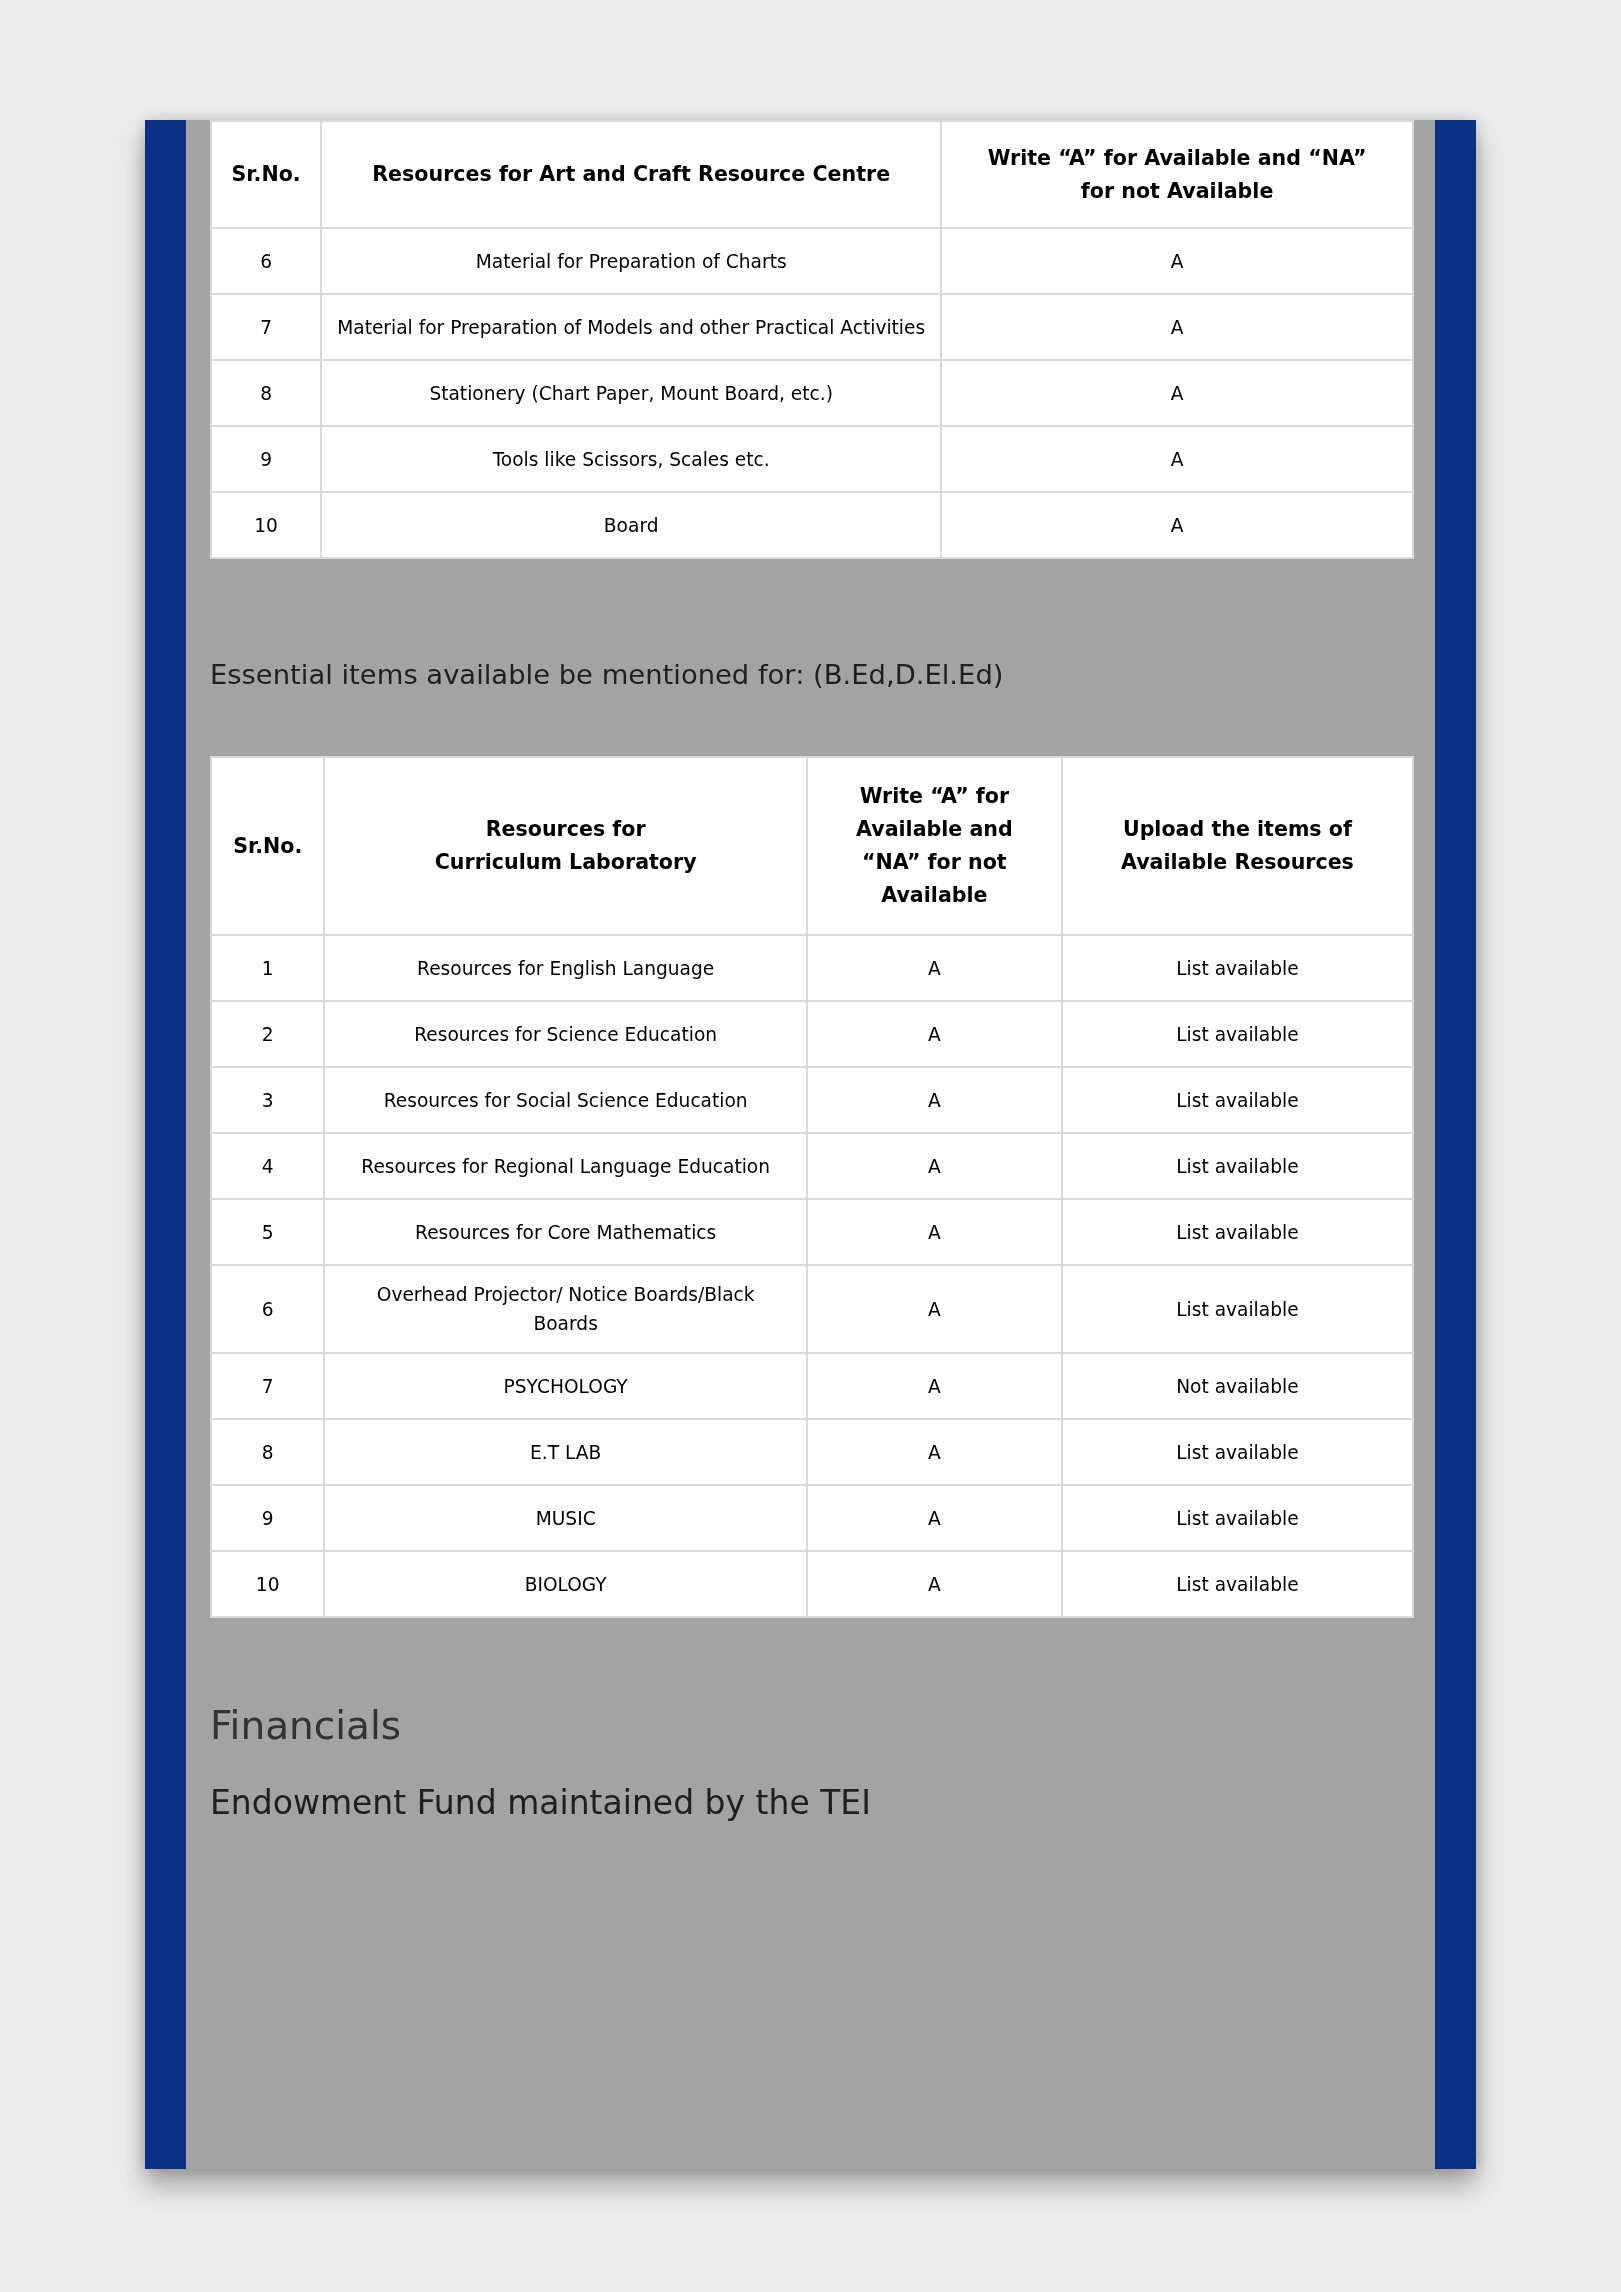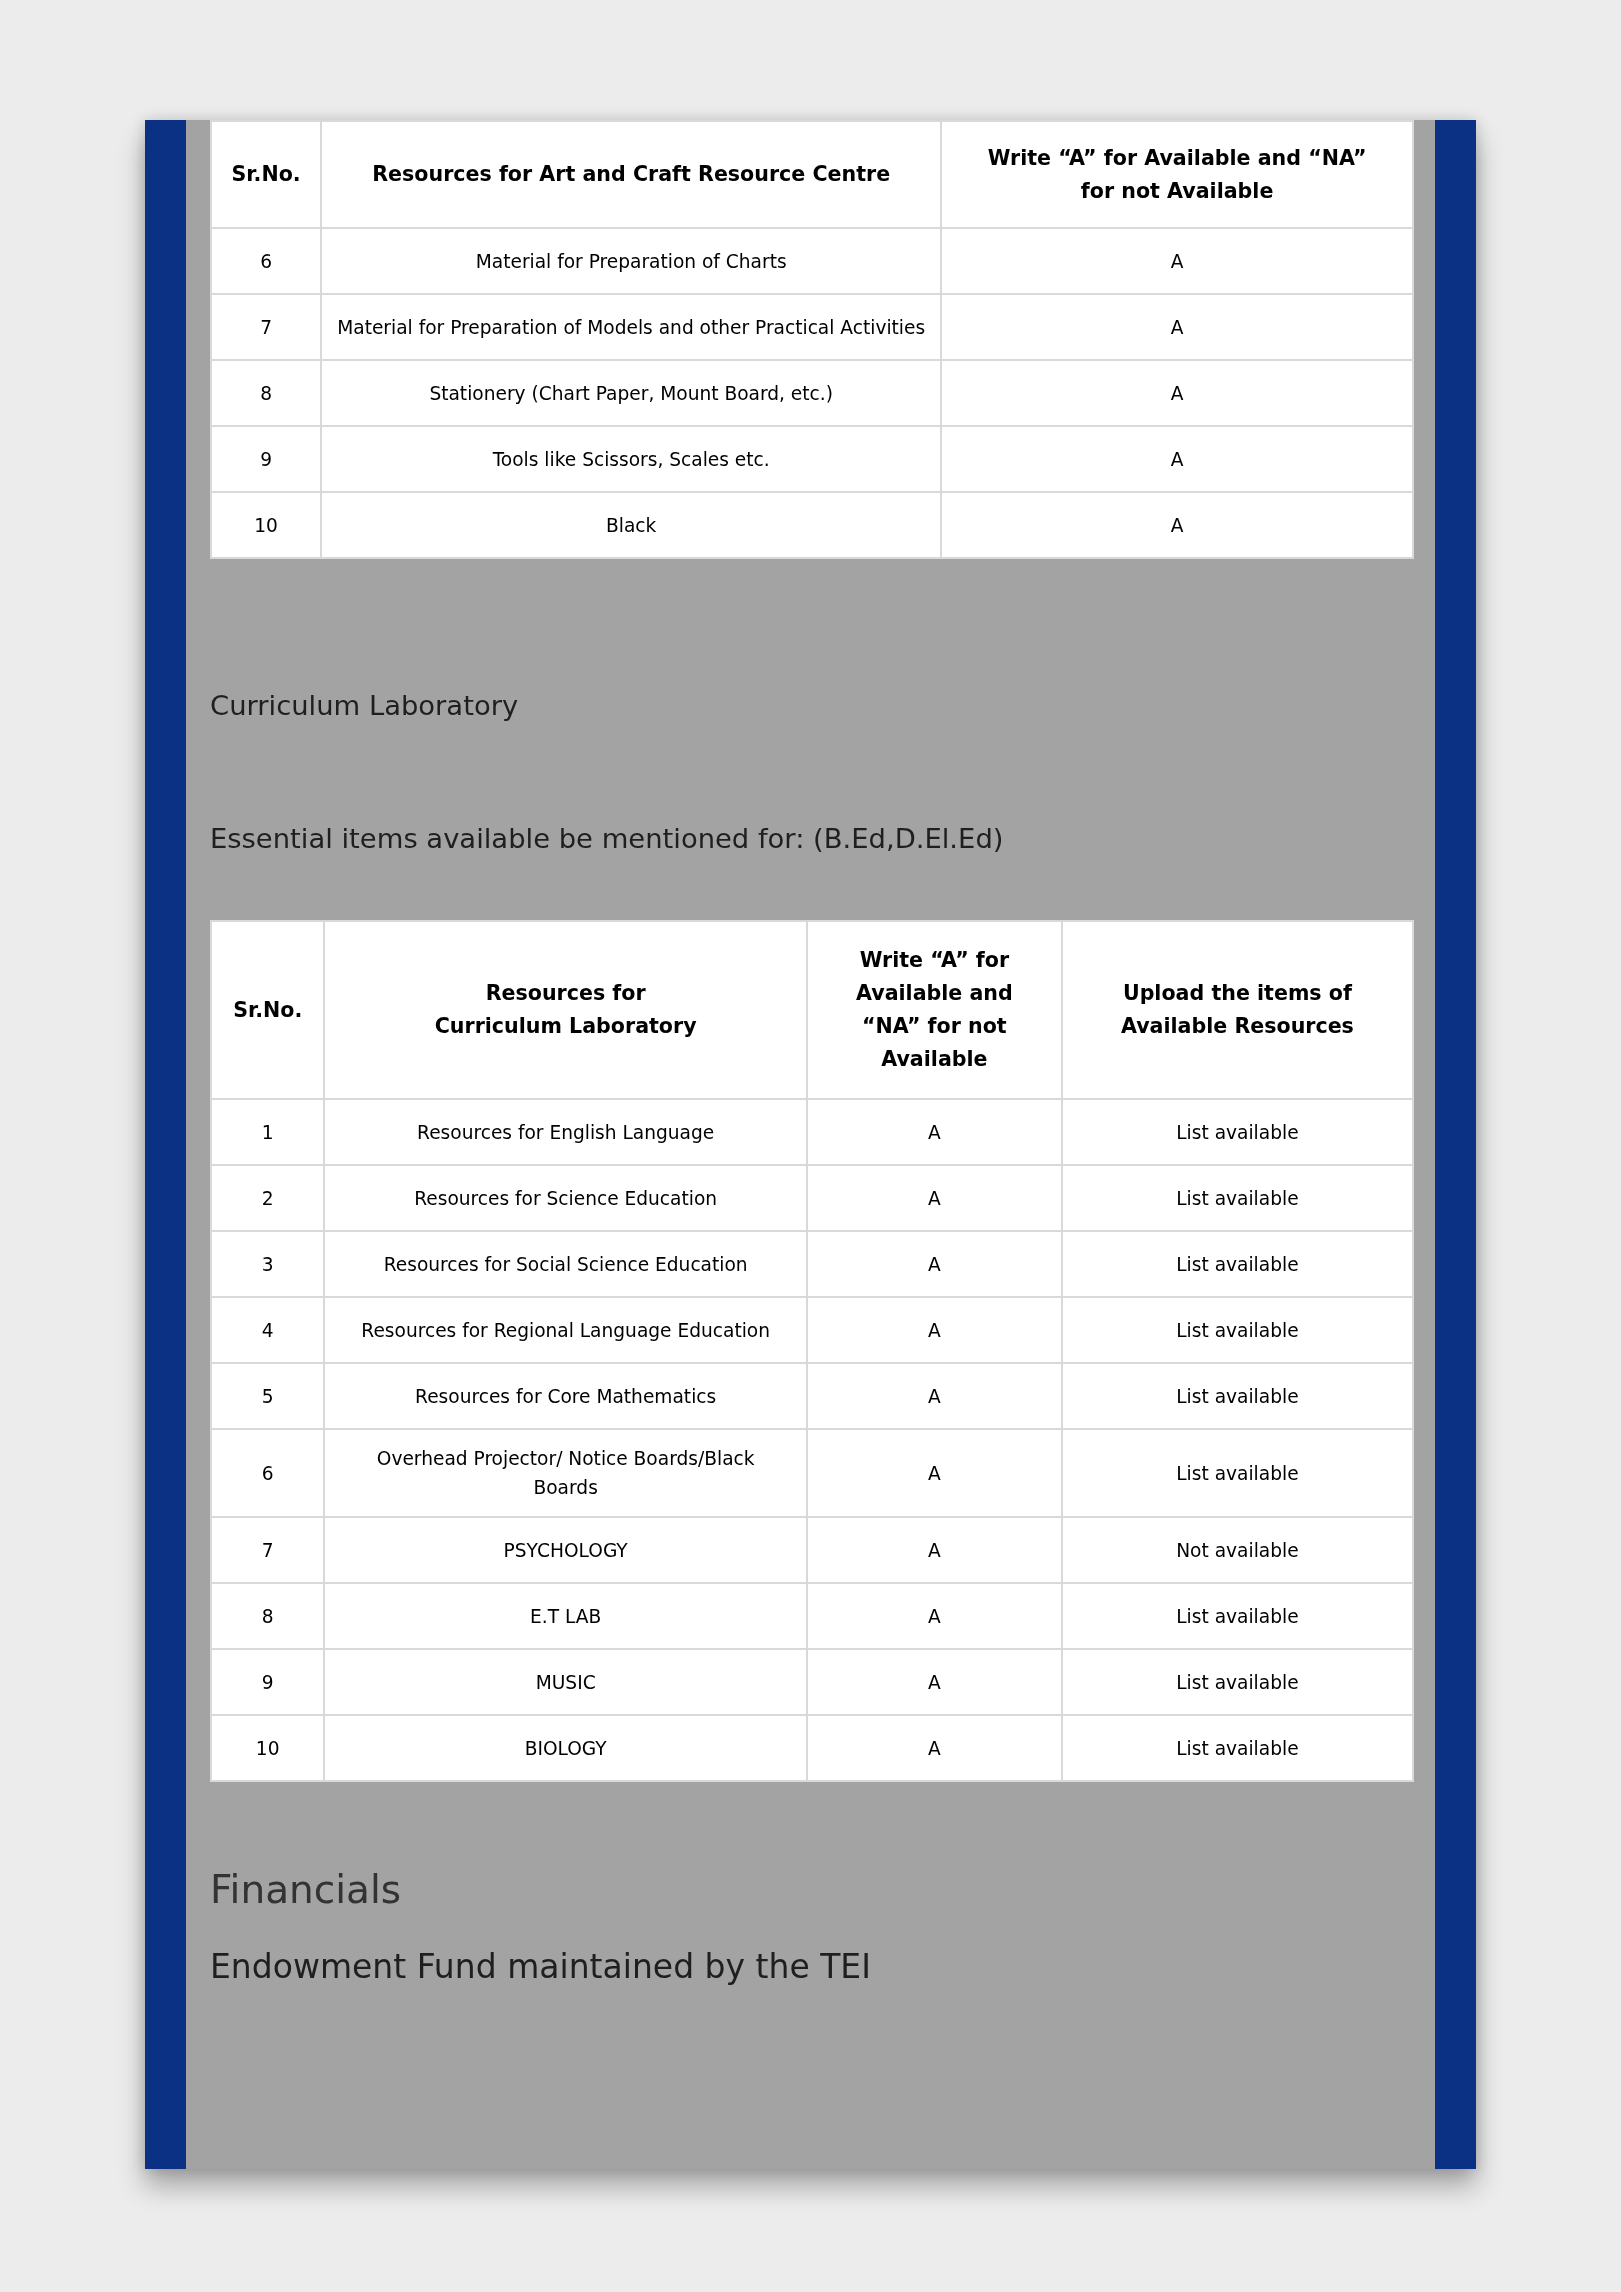--- a/index.html
+++ b/index.html
@@ -111,27 +111,26 @@
         <td class="resource">Stationery (Chart Paper, Mount Board, etc.)</td>
         <td>A</td>
       </tr>
       <tr>
         <td>9</td>
         <td class="resource">Tools like Scissors, Scales etc.</td>
         <td>A</td>
       </tr>
       <tr>
         <td>10</td>
-        <td class="resource">Black</td>
+        <td class="resource">Board</td>
         <td>A</td>
       </tr>
     </tbody>
       </table>
 
-    <h2 class="section-heading">Curriculum Laboratory</h2>
     <p class="section-sub">Essential items available be mentioned for: (B.Ed,D.El.Ed)</p>
 
     <table class="grid t2">
       <colgroup>
         <col style="width:111px">
           <col style="width:479px">
           <col style="width:252px">
           <col style="width:348px">
       </colgroup>
       <tbody>

